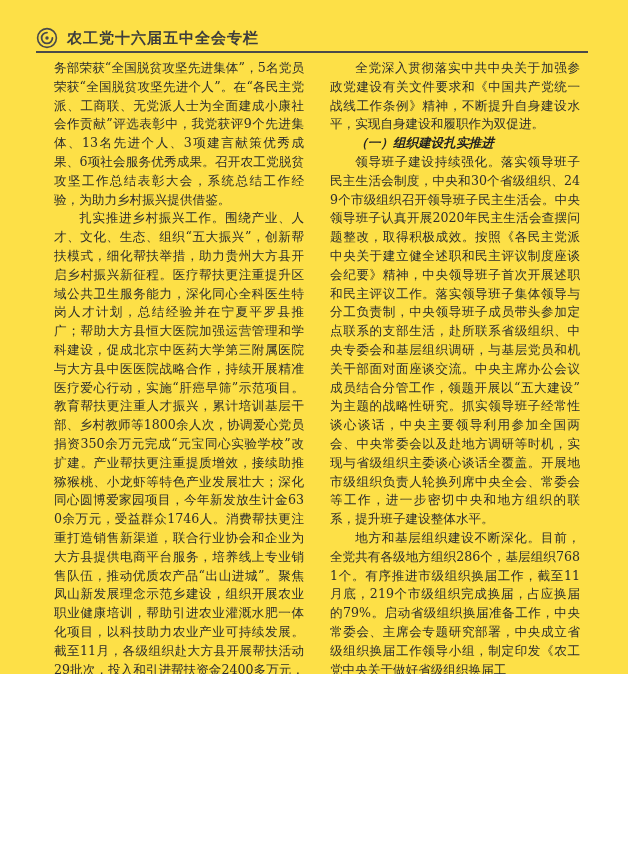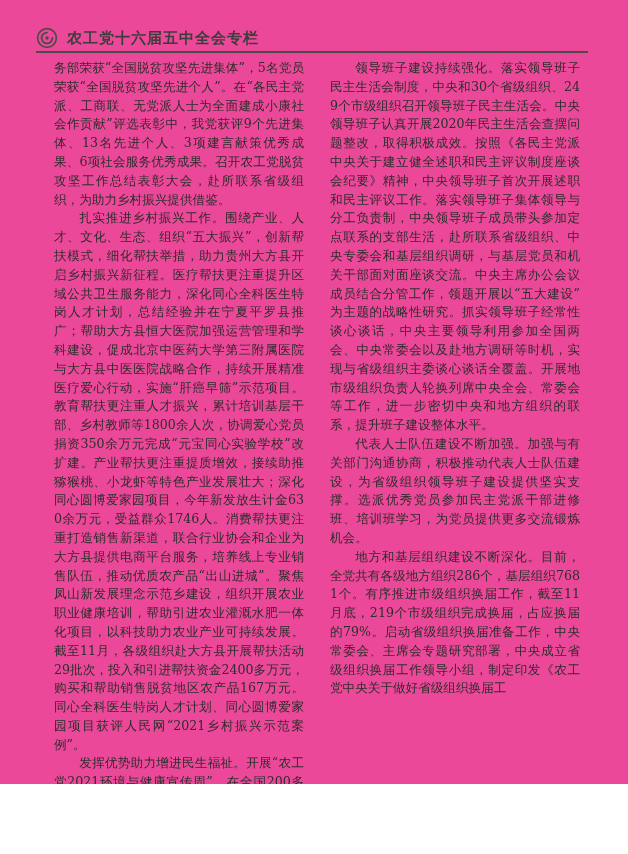--- a/index.html
+++ b/index.html
@@ -1,19 +1,19 @@
 <!DOCTYPE html>
 <html lang="zh"><head>
 <meta charset="utf-8">
 <style>
   html,body{margin:0;padding:0;background:#ffffff;}
   .page{
     position:relative;
-    width:628px;height:784px;
-    background:#ec4899;
+    width:628px;height:674px;
+    background:#fde047;
     font-family:"DejaVu Serif","Liberation Serif",serif;
     color:#2d2d2d;
     overflow:hidden;
   }
   
   .page-header{
     position:absolute;top:27px;left:36px;right:40px;
     display:flex;align-items:center;gap:9px;
   }
   .logo{display:inline-flex;width:22px;height:22px;flex:0 0 auto;}
@@ -89,35 +89,36 @@
         <circle cx="11" cy="11" r="1.7" fill="#4a4a4a"></circle>
       </svg>
     </span>
     <span class="header-title">农工党十六届五中全会专栏</span>
   </header>
   <div class="header-rule"></div>
 
   <main class="columns">
     <section class="col">
 
-        <p class="para style-body no-indent">务部荣获“全国脱贫攻坚先进集体”，5名党员荣获“全国脱贫攻坚先进个人”。在“各民主党派、工商联、无党派人士为全面建成小康社会作贡献”评选表彰中，我党获评9个先进集体、13名先进个人、3项建言献策优秀成果、6项社会服务优秀成果。召开农工党脱贫攻坚工作总结表彰大会，赴所联系省级组织，为助力乡村振兴提供借鉴。</p>
+        <p class="para style-body no-indent">务部荣获“全国脱贫攻坚先进集体”，5名党员荣获“全国脱贫攻坚先进个人”。在“各民主党派、工商联、无党派人士为全面建成小康社会作贡献”评选表彰中，我党获评9个先进集体、13名先进个人、3项建言献策优秀成果、6项社会服务优秀成果。召开农工党脱贫攻坚工作总结表彰大会，系统总结工作经验，为助力乡村振兴提供借鉴。</p>
 
         <p class="para style-body">扎实推进乡村振兴工作。围绕产业、人才、文化、生态、组织“五大振兴”，创新帮扶模式，细化帮扶举措，助力贵州大方县开启乡村振兴新征程。医疗帮扶更注重提升区域公共卫生服务能力，深化同心全科医生特岗人才计划，总结经验并在宁夏平罗县推广；帮助大方县恒大医院加强运营管理和学科建设，促成北京中医药大学第三附属医院与大方县中医医院战略合作，持续开展精准医疗爱心行动，实施“肝癌早筛”示范项目。教育帮扶更注重人才振兴，累计培训基层干部、乡村教师等1800余人次，协调爱心党员捐资350余万元完成“元宝同心实验学校”改扩建。产业帮扶更注重提质增效，接续助推猕猴桃、小龙虾等特色产业发展壮大；深化同心圆博爱家园项目，今年新发放生计金630余万元，受益群众1746人。消费帮扶更注重打造销售新渠道，联合行业协会和企业为大方县提供电商平台服务，培养线上专业销售队伍，推动优质农产品“出山进城”。聚焦凤山新发展理念示范乡建设，组织开展农业职业健康培训，帮助引进农业灌溉水肥一体化项目，以科技助力农业产业可持续发展。截至11月，各级组织赴大方县开展帮扶活动29批次，投入和引进帮扶资金2400多万元，购买和帮助销售脱贫地区农产品167万元。同心全科医生特岗人才计划、同心圆博爱家园项目获评人民网“2021乡村振兴示范案例”。</p>
 
         <p class="para style-body">发挥优势助力增进民生福祉。开展“农工党2021环境与健康宣传周”，在全国200多个城市开展400多场宣传活动。与国家住建部密切合作，互帮互助共同推进定点帮扶县乡村振兴。地方组织创造性开展“同心圆工程”“名医义诊”“同心光明行”等公益活动，积极动员广大党员捐款捐</p>
       </section>
     <section class="col">
 
 
 
+        <p class="para style-body">全党深入贯彻落实中共中央关于加强参政党建设有关文件要求和《中国共产党统一战线工作条例》精神，不断提升自身建设水平，实现自身建设和履职作为双促进。</p>
 
+        <p class="para style-subheading-italic">（一）组织建设扎实推进</p>
 
         <p class="para style-body">领导班子建设持续强化。落实领导班子民主生活会制度，中央和30个省级组织、249个市级组织召开领导班子民主生活会。中央领导班子认真开展2020年民主生活会查摆问题整改，取得积极成效。按照《各民主党派中央关于建立健全述职和民主评议制度座谈会纪要》精神，中央领导班子首次开展述职和民主评议工作。落实领导班子集体领导与分工负责制，中央领导班子成员带头参加定点联系的支部生活，赴所联系省级组织、中央专委会和基层组织调研，与基层党员和机关干部面对面座谈交流。中央主席办公会议成员结合分管工作，领题开展以“五大建设”为主题的战略性研究。抓实领导班子经常性谈心谈话，中央主要领导利用参加全国两会、中央常委会以及赴地方调研等时机，实现与省级组织主委谈心谈话全覆盖。开展地市级组织负责人轮换列席中央全会、常委会等工作，进一步密切中央和地方组织的联系，提升班子建设整体水平。</p>
 
-        <p class="para style-body">代表人士队伍建设不断加强。加强与有关部门沟通协商，积极推动代表人士队伍建设，为省级组织领导班子建设提供坚实支撑。选派优秀党员参加民主党派干部进修班、培训班学习，为党员提供更多交流锻炼机会。</p>
 
         <p class="para style-body">地方和基层组织建设不断深化。目前，全党共有各级地方组织286个，基层组织7681个。有序推进市级组织换届工作，截至11月底，219个市级组织完成换届，占应换届的79%。启动省级组织换届准备工作，中央常委会、主席会专题研究部署，中央成立省级组织换届工作领导小组，制定印发《农工党中央关于做好省级组织换届工</p>
       </section>
   </main>
 
   <div class="footer-rule"></div>
   <footer class="page-footer">
     <span class="page-num">12</span>
     <span class="journal">围绕产业</span>
     <span class="issue">2022.01</span>

